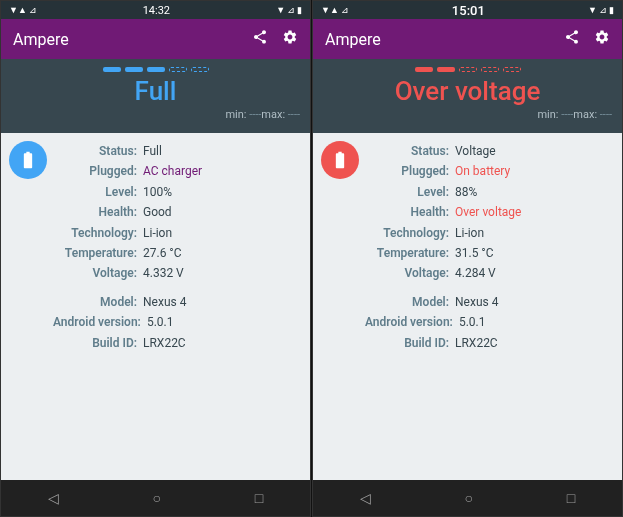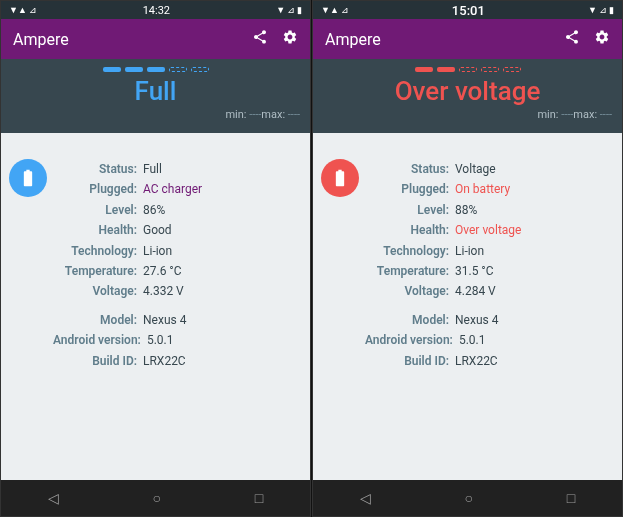--- a/index.html
+++ b/index.html
@@ -99,21 +99,21 @@
       background: #37474f;
       color: #b0bec5;
       font-size: 11px;
       width: 100%;
     }
 
     .main-content {
       flex: 1;
       background: #eceff1;
       display: flex;
-      padding: 26px 8px;
+      padding: 8px 8px;
       gap: 0;
     }
 
     .battery-icon-col {
       display: flex;
       align-items: flex-start;
       padding-top: 0;
       margin-right: 6px;
     }
 
@@ -228,21 +228,21 @@
           <div class="info-row">
             <span class="info-label">Status:</span>
             <span class="info-value">Full</span>
           </div>
           <div class="info-row">
             <span class="info-label">Plugged:</span>
             <span class="info-value highlight-blue">AC charger</span>
           </div>
           <div class="info-row">
             <span class="info-label">Level:</span>
-            <span class="info-value">86%</span>
+            <span class="info-value">100%</span>
           </div>
           <div class="info-row">
             <span class="info-label">Health:</span>
             <span class="info-value">Good</span>
           </div>
           <div class="info-row">
             <span class="info-label">Technology:</span>
             <span class="info-value">Li-ion</span>
           </div>
           <div class="info-row">

